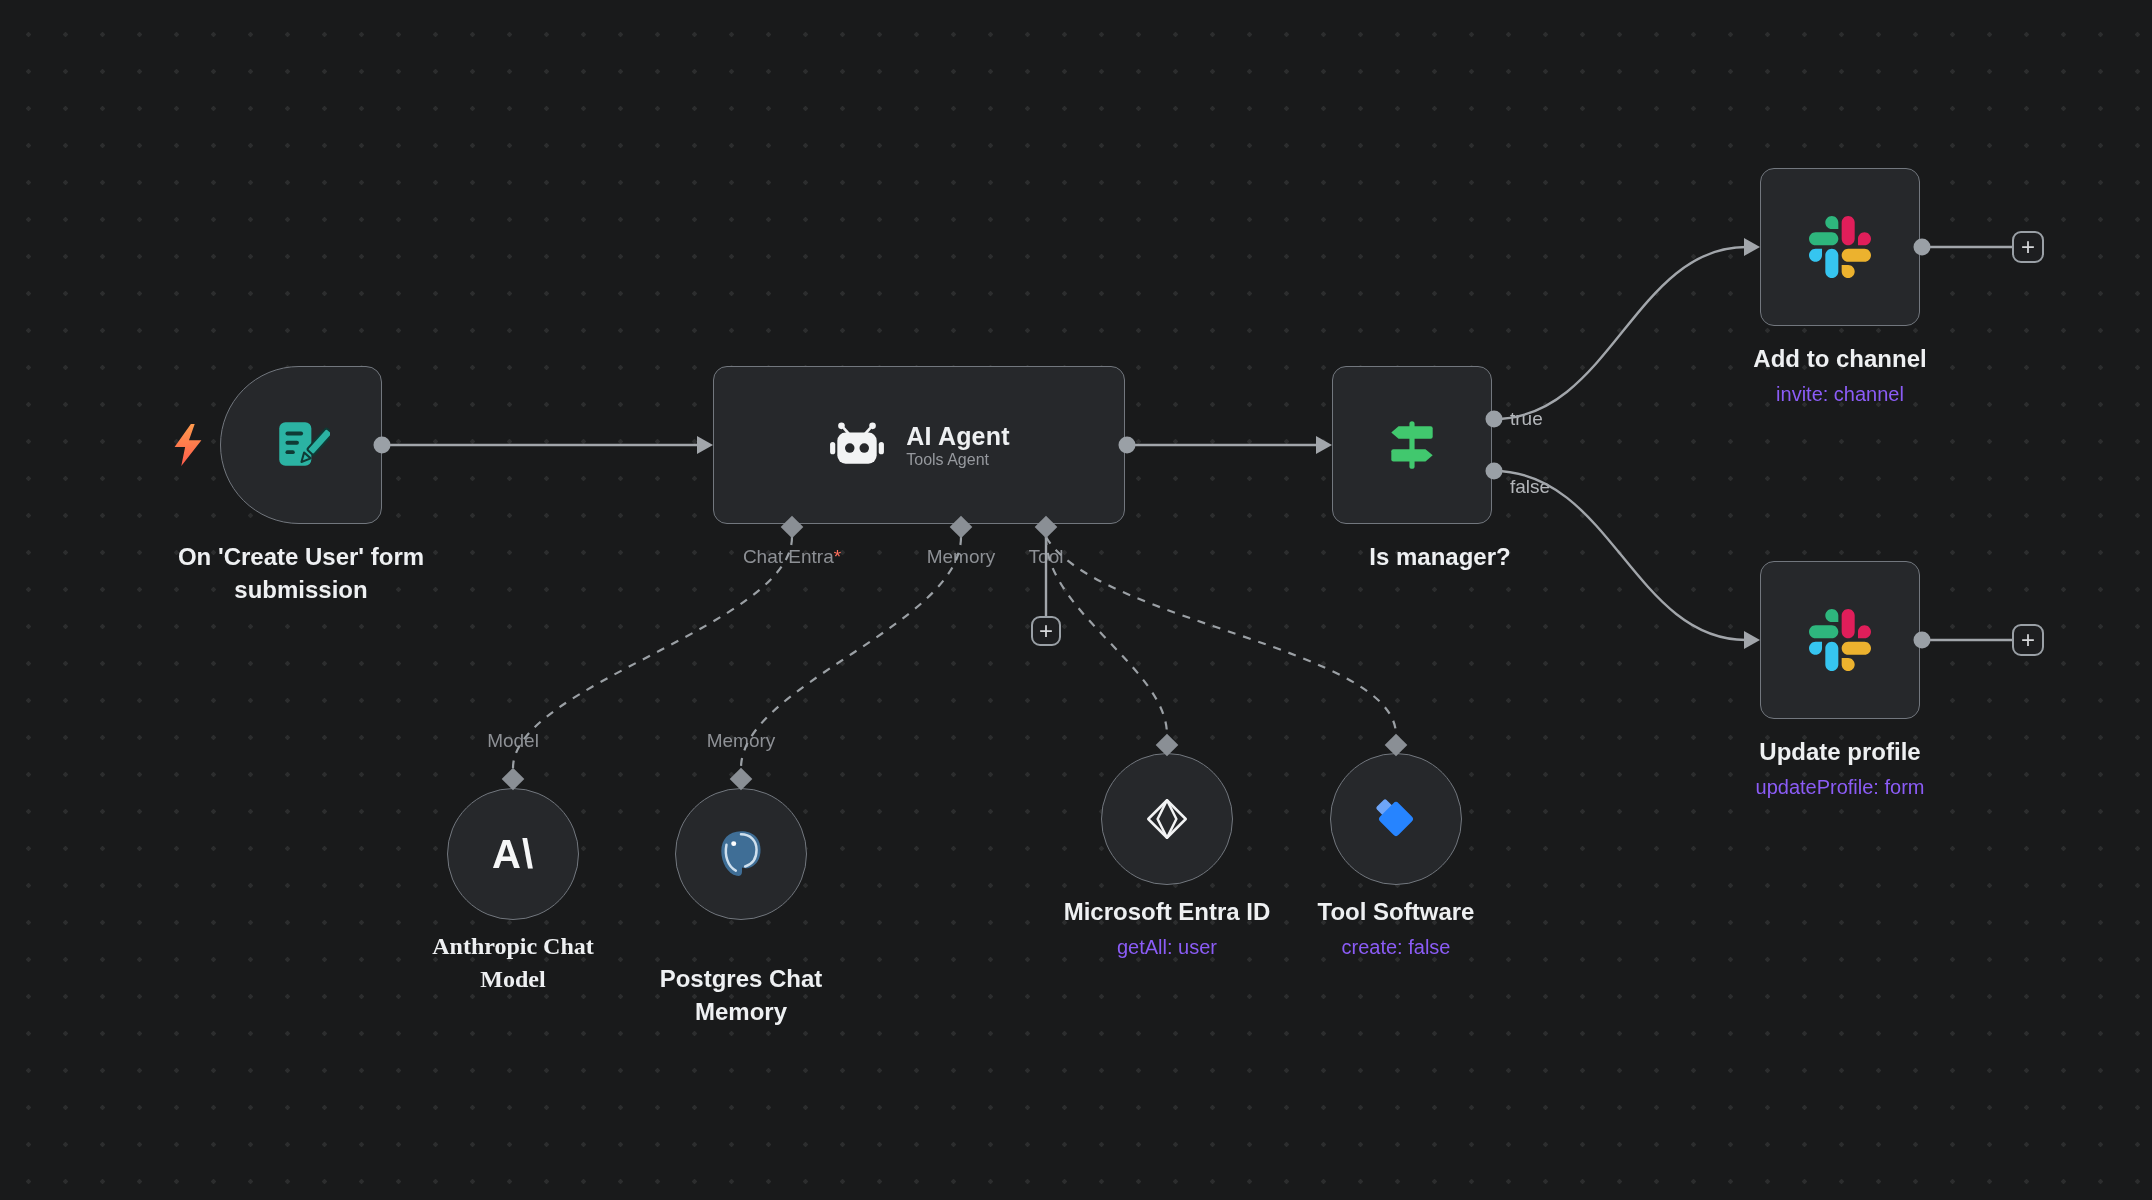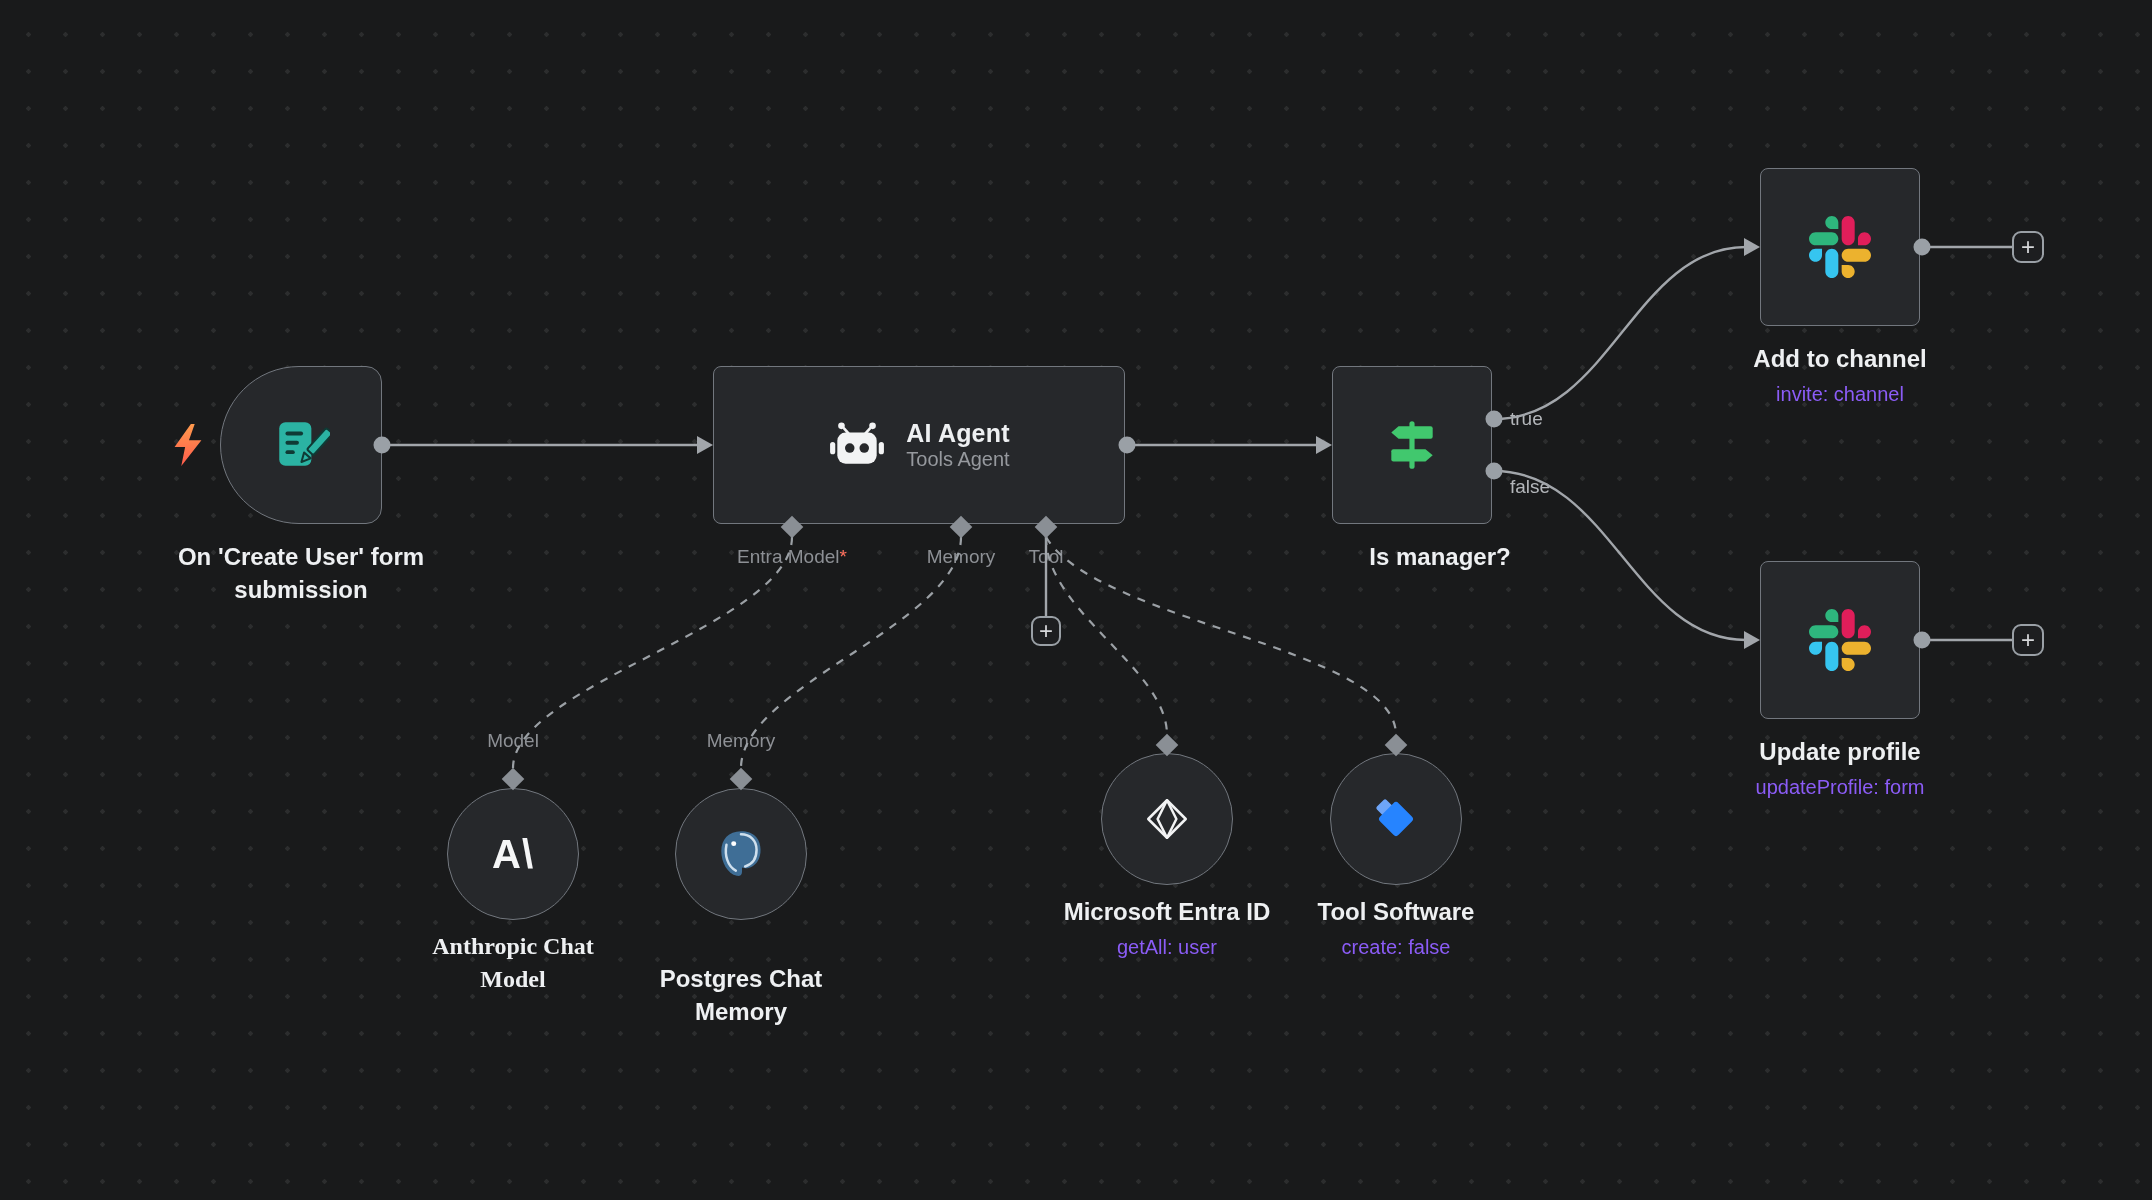--- a/index.html
+++ b/index.html
@@ -13,30 +13,30 @@
   .canvas {
     position:absolute; inset:0;
     background-image: radial-gradient(circle, #2c2d2e 2.1px, transparent 2.3px);
     background-size: 37px 37px;
     background-position: 10px 16px;
   }
   .node {
     position:absolute;
     background:#26282b;
     border:1.6px solid #72777e;
-    border-radius:8px;
+    border-radius:14px;
     display:flex; align-items:center; justify-content:center;
     cursor:pointer;
     z-index:2;
   }
   .node.trigger { border-radius:79px 16px 16px 79px; }
   .node.round { border-radius:50%; }
   .agent-row { display:flex; align-items:center; gap:20px; }
   .agent-title { color:#eef0f2; font-size:25px; font-weight:700; letter-spacing:.2px; }
-  .agent-sub { color:#96999e; font-size:20px; margin-top:0; }
+  .agent-sub { color:#96999e; font-size:16px; margin-top:0; }
   .lbl {
     position:absolute; transform:translateX(-50%);
     text-align:center; color:#eef0f2; font-size:24px; font-weight:600;
     line-height:33px; white-space:nowrap; z-index:3;
   }
   .lbl .sub { display:block; color:#8b5cf6; font-size:20px; font-weight:400; margin-top:3px; }
   .port-label {
     position:absolute; transform:translateX(-50%);
     color:#8d9095; font-size:19px; white-space:nowrap; z-index:3;
   }
@@ -111,21 +111,21 @@
         <rect x="49" y="20" width="5" height="12" rx="2.5" fill="#f2f3f4"></rect>
       </svg>
     </span>
     <div>
       <div class="agent-title">AI Agent</div>
       <div class="agent-sub">Tools Agent</div>
     </div>
   </div>
 </div>
 <div class="port-label" style="left:792px; top:546px;">
-  <span>Entra Model</span><span class="req">*</span>
+  <span>Chat Entra</span><span class="req">*</span>
 </div>
 <div class="port-label" style="left:961px; top:546px;">
   <span>Memory</span>
 </div>
 <div class="port-label" style="left:1046px; top:546px;">
   <span>Tool</span>
 </div>
 
 <div class="node" style="left:1332px; top:366px; width:160px; height:158px;">
   <span class="icon">

